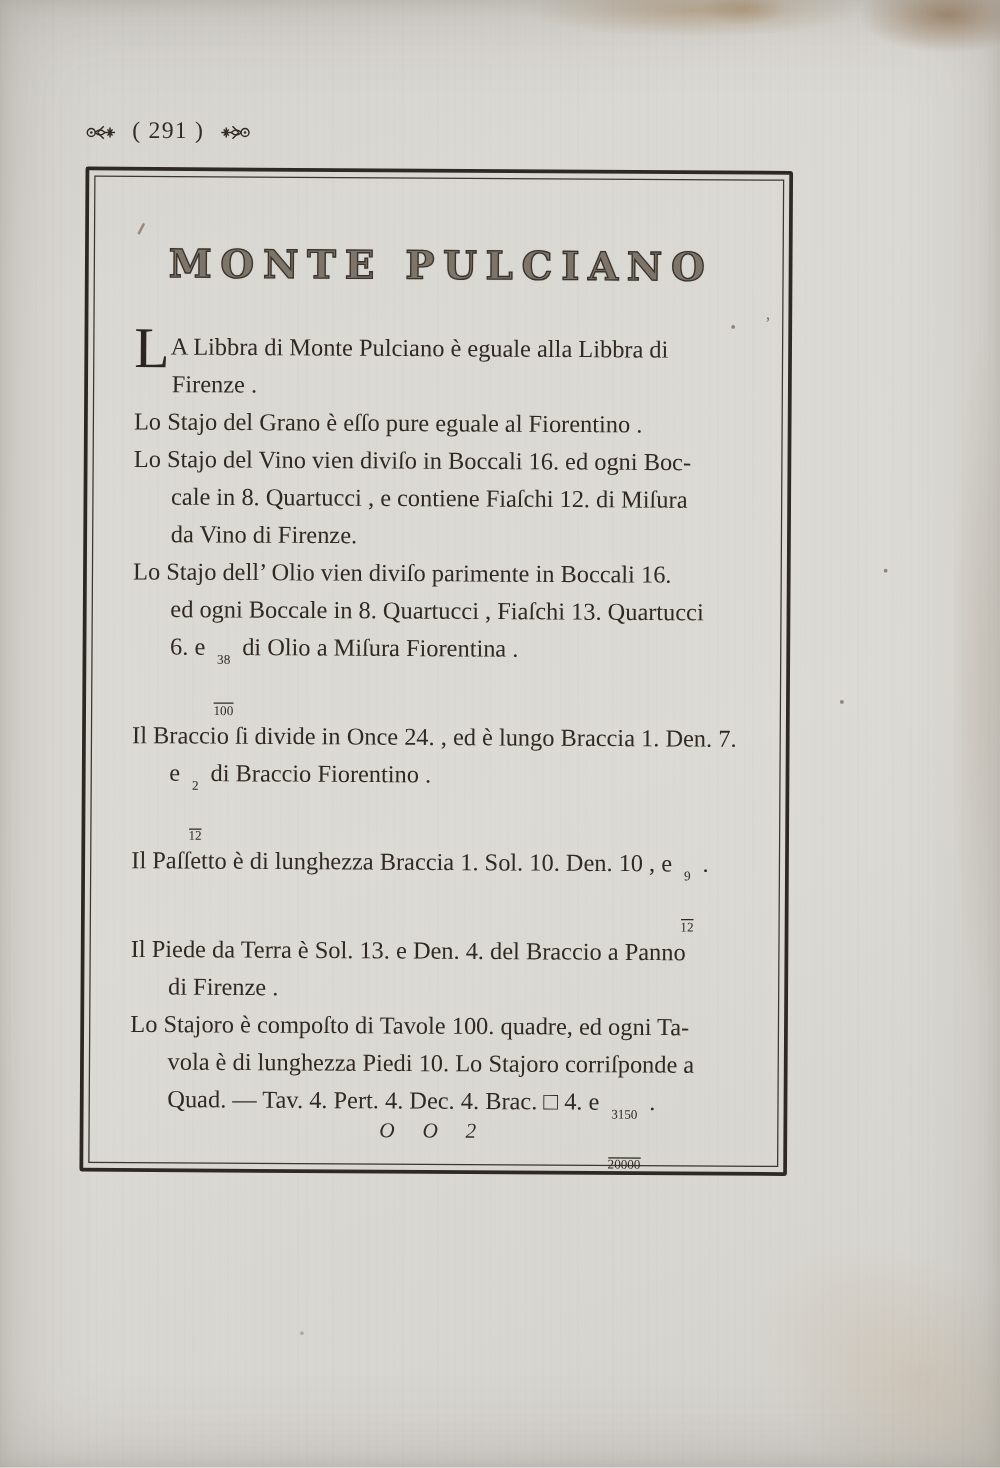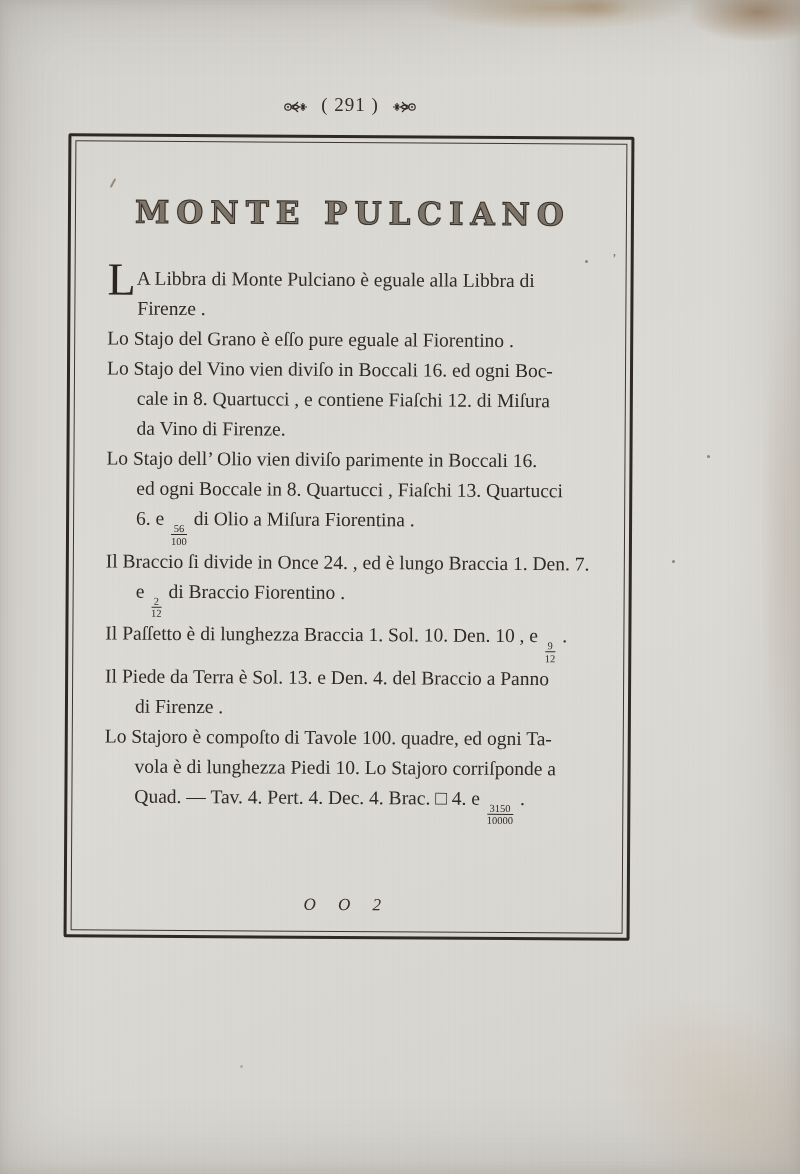--- a/index.html
+++ b/index.html
@@ -22,21 +22,21 @@
     background:radial-gradient(ellipse at center,rgba(122,80,38,.55),rgba(122,80,38,0) 72%);}
   .stain-top-small{left:560px;top:-6px;width:70px;height:26px;
     background:radial-gradient(ellipse at center,rgba(150,105,55,.30),rgba(150,105,55,0) 70%);}
   .stain-bottom-right{left:590px;top:1010px;width:290px;height:190px;transform:rotate(32deg);
     background:radial-gradient(ellipse at center,rgba(165,125,75,.16),rgba(165,125,75,0) 70%);}
   .stain-right-edge{left:762px;top:280px;width:46px;height:520px;
     background:radial-gradient(ellipse at center,rgba(140,100,60,.10),rgba(140,100,60,0) 75%);}
   .speck{position:absolute;width:3px;height:3px;border-radius:50%;background:rgba(70,60,48,.55);}
 
   
-  .pagenum-row{position:absolute;left:68px;top:94px;width:564px;text-align:center;
+  .pagenum-row{position:absolute;left:68px;top:94px;width:564px;
     color:#332c24;font-size:19px;letter-spacing:1px;}
   .pagenum-row .orn{vertical-align:-4px;}
   .pagenum{display:inline-block;margin:0 2px;font-variant-numeric:oldstyle-nums;}
 
   
   .frame-outer{position:absolute;left:66px;top:135px;width:566px;height:804px;
     border:3px solid #2e2923;box-sizing:border-box;transform:rotate(.35deg);
     border-radius:2px;}
   .frame-inner{position:absolute;inset:4px;border:1.4px solid #3c362e;box-sizing:border-box;}
   .frame-content{position:absolute;inset:0;padding:42px 28px 0 32px;box-sizing:border-box;}
@@ -48,21 +48,21 @@
     text-shadow:0 0 1px rgba(59,52,44,.5);
     font-family:"DejaVu Serif","Liberation Serif",serif;}
 
   
   .body-text{color:#2f2922;font-size:19.5px;line-height:30px;}
   .line{white-space:nowrap;}
   .line.cont{margin-left:30px;}
   .dropcap{font-size:46px;line-height:0;vertical-align:-10px;letter-spacing:1px;color:#2b251f;}
   .frac{display:inline-flex;flex-direction:column;align-items:center;
     vertical-align:-7px;font-size:10.5px;line-height:1.05;margin:0 2px;}
-  .frac .den{border-top:1px solid currentColor;padding-top:.5px;}
+  .frac .den{border-top:1px solid currentColor;padding-top:.5px;margin-top:28px;}
 
   .signature{position:absolute;left:0;right:0;bottom:16px;text-align:center;
     font-style:italic;font-size:17px;letter-spacing:9px;color:#332c24;}
 
   .stray-slash{position:absolute;left:112px;top:178px;width:2px;height:10px;
     background:rgba(100,75,45,.55);transform:rotate(28deg);border-radius:1px;}
   .stray-apostrophe{position:absolute;left:612px;top:252px;color:rgba(90,70,50,.7);font-size:14px;}
 </style>
 </head>
 <body>
@@ -110,39 +110,39 @@
         <div class="body-text" id="paragraphs">
             <div class="line"><span class="dropcap">L</span>A Libbra di Monte Pulciano è eguale alla Libbra di</div>
             <div class="line cont">Firenze .</div>
             <div class="line">Lo Stajo del Grano è eſſo pure eguale al Fiorentino .</div>
             <div class="line">Lo Stajo del Vino vien diviſo in Boccali 16. ed ogni Boc-</div>
             <div class="line cont">cale in 8. Quartucci , e contiene Fiaſchi 12. di Miſura</div>
             <div class="line cont">da Vino di Firenze.</div>
             <div class="line">Lo Stajo dell’ Olio vien diviſo parimente in Boccali 16.</div>
             <div class="line cont">ed ogni Boccale in 8. Quartucci , Fiaſchi 13. Quartucci</div>
             <div class="line cont">6. e <span class="frac">
-                <span class="num">56</span>
+                <span class="num">38</span>
                 <span class="den">100</span>
               </span> di Olio a Miſura Fiorentina .</div>
             <div class="line">Il Braccio ſi divide in Once 24. , ed è lungo Braccia 1. Den. 7.</div>
             <div class="line cont">e <span class="frac">
                 <span class="num">2</span>
                 <span class="den">12</span>
               </span> di Braccio Fiorentino .</div>
             <div class="line">Il Paſſetto è di lunghezza Braccia 1. Sol. 10. Den. 10 , e <span class="frac">
                 <span class="num">9</span>
                 <span class="den">12</span>
               </span> .</div>
             <div class="line">Il Piede da Terra è Sol. 13. e Den. 4. del Braccio a Panno</div>
             <div class="line cont">di Firenze .</div>
             <div class="line">Lo Stajoro è compoſto di Tavole 100. quadre, ed ogni Ta-</div>
             <div class="line cont">vola è di lunghezza Piedi 10. Lo Stajoro corriſponde a</div>
             <div class="line cont">Quad. — Tav. 4. Pert. 4. Dec. 4. Brac. □ 4. e <span class="frac">
                 <span class="num">3150</span>
-                <span class="den">10000</span>
+                <span class="den">20000</span>
               </span> .</div>
           </div>
         <div class="signature">O O 2</div>
       </div>
     </div>
   </div>
 
   <div class="stray-slash"></div>
   <div class="stray-apostrophe">’</div>
 

